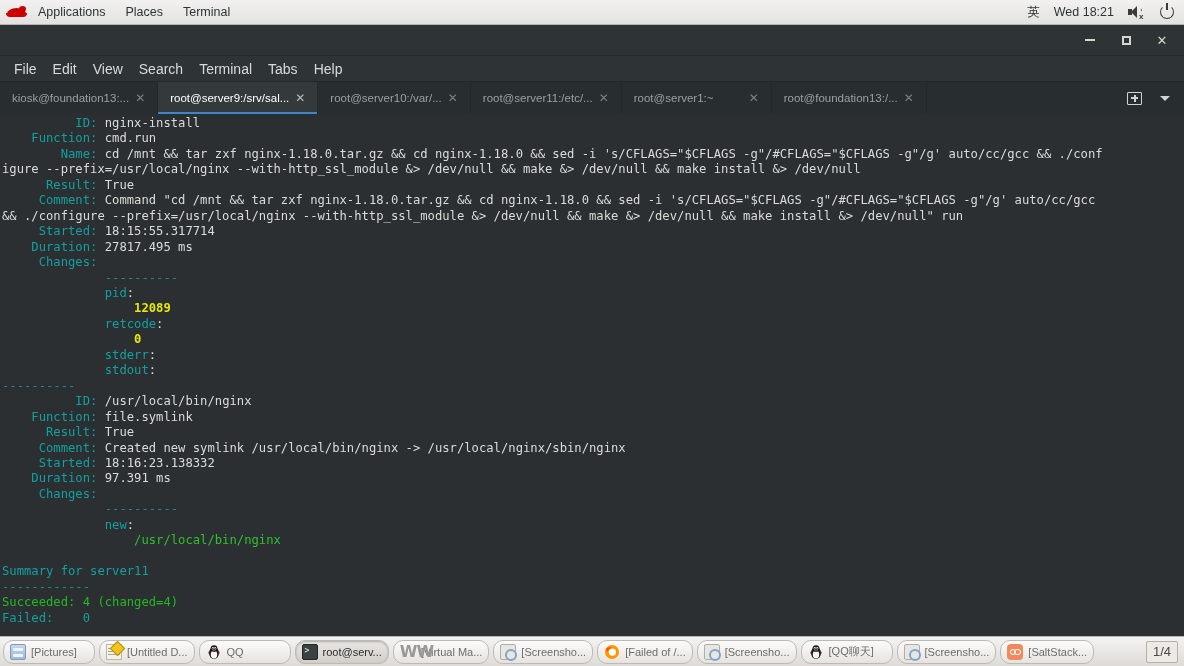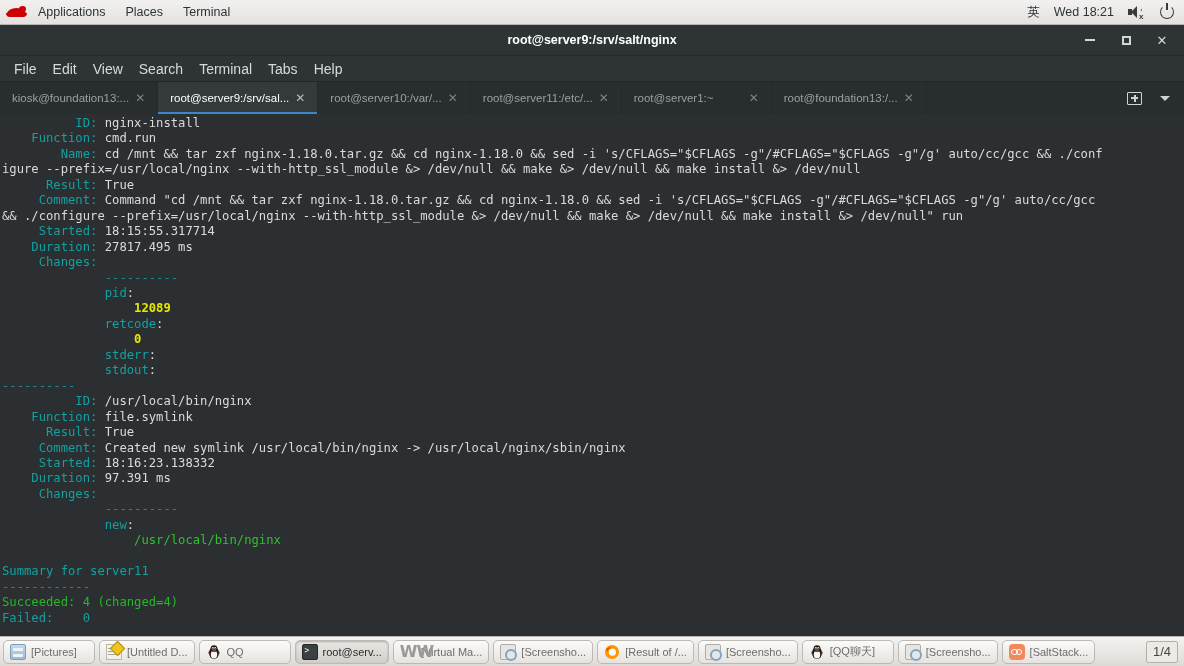--- a/index.html
+++ b/index.html
@@ -110,21 +110,21 @@
   
   #taskbar{
     position:absolute; left:0; bottom:0; width:1184px; height:30px;
     background:linear-gradient(#f4f3f1,#dedbd7);
     border-top:1px solid #b8b5b1;
     display:flex; align-items:center; gap:0px; padding:2px 3px;
   }
   .task{
     display:flex; align-items:center; gap:5px;
     height:24px; padding:0 6px; min-width:92px; max-width:108px;
-    border:1px solid #bdbab6; border-radius:5px;
+    border:1px solid #bdbab6; border-radius:10px;
     background:linear-gradient(#fbfbfa,#e6e3df);
     font-size:11px; color:#6f6d6a; overflow:hidden; white-space:nowrap;
     margin-right:4px;
   }
   .task.active{ background:linear-gradient(#e9e7e3,#d2cfca); color:#2b2b2b;
                  box-shadow:inset 0 1px 2px rgba(0,0,0,.25); }
   .task .lbl{ overflow:hidden; text-overflow:clip; }
   .ticon{ width:16px; height:16px; flex:0 0 16px; position:relative; }
 
   
@@ -184,21 +184,20 @@
         <span class="w1"></span>
         <span class="x">x</span>
     </div>
     <div class="pwr"></div>
   </div>
 </div>
 
 <div id="terminal-window">
 
   <div id="title-bar">
-    <div id="window-title">root@server9:/srv/salt/nginx</div>
     <div id="window-buttons">
       <div class="wbtn">
           <span class="min"></span>
         </div>
       <div class="wbtn">
           <span class="max"></span>
         </div>
       <div class="wbtn">✕</div>
     </div>
   </div>
@@ -290,21 +289,21 @@
   <div class="task">
     <span class="ticon">
       <svg width="16" height="16" viewBox="0 0 16 16">
           <circle cx="8" cy="8" r="7" fill="#ff9500"></circle>
           <path d="M8 1 a7 7 0 0 1 0 14 a5 5 0 0 0 0-14" fill="#ffcd02"></path>
           <circle cx="8.4" cy="8.2" r="3.6" fill="#fff"></circle>
           <path d="M8.4 4.6 a3.6 3.6 0 0 1 0 7.2 a2.4 2.4 0 0 0 0-7.2" fill="#e36b1e"></path>
           <path d="M2 5 Q5 2 8 4 Q4 5 3 8 Z" fill="#ff4f00"></path>
         </svg>
     </span>
-    <span class="lbl">[Result of /...</span>
+    <span class="lbl">[Failed of /...</span>
   </div>
   <div class="task">
     <span class="ticon ic-shot"></span>
     <span class="lbl">[Screensho...</span>
   </div>
   <div class="task">
     <span class="ticon">
       <svg width="16" height="16" viewBox="0 0 16 16">
           <ellipse cx="8" cy="9" rx="5" ry="6" fill="#1a1a1a"></ellipse>
           <ellipse cx="8" cy="10.5" rx="3.2" ry="4" fill="#f7f7f7"></ellipse>

